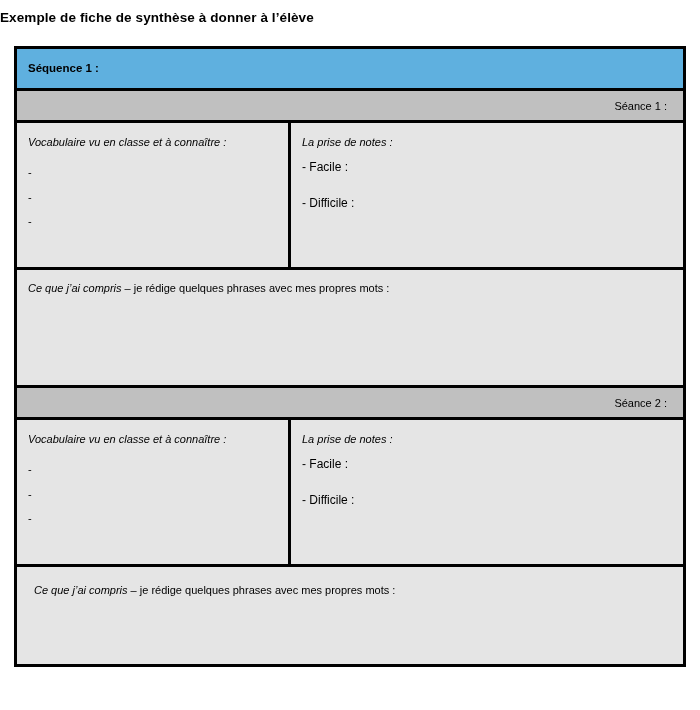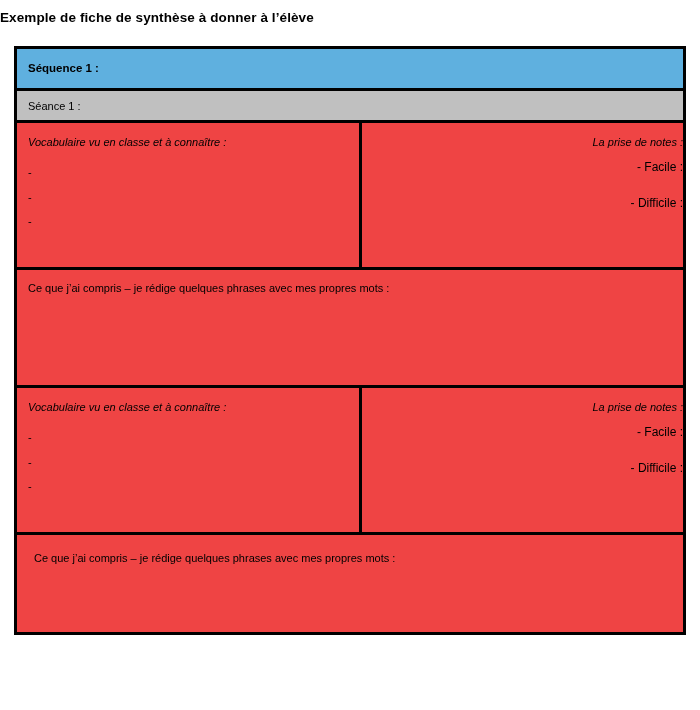--- a/index.html
+++ b/index.html
@@ -31,21 +31,21 @@
   }
 
   
   .sheet {
     position: absolute;
     left: 14px;
     top: 46px;
     width: 672px;
     border: 3px solid #000000;
     box-sizing: border-box;
-    background: #ef4444;
+    background: #e5e5e5;
   }
 
   .row {
     display: block;
     box-sizing: border-box;
     position: relative;
   }
 
   
   .row-sequence {
@@ -63,40 +63,40 @@
   
   .row-seance {
     height: 32px;
     background: #C0C0C0;
     border-bottom: 3px solid #000000;
     box-sizing: border-box;
   }
   .row-seance .cell-text {
     font-size: 11px;
     font-weight: normal;
-    padding: 9px 0 0 11px;
+    padding: 9px 16px 0 11px;
+    text-align: right;
   }
 
   
   .row-split {
     display: flex;
     border-bottom: 3px solid #000000;
     box-sizing: border-box;
   }
   .col-left {
-    width: 345px;
+    width: 274px;
     box-sizing: border-box;
     border-right: 3px solid #000000;
     padding: 12px 0 8px 11px;
   }
   .col-right {
     flex: 1;
     box-sizing: border-box;
     padding: 12px 0 0 11px;
-    text-align: right;
   }
   .row-split-1 { height: 147px; }
   .row-split-2 { height: 147px; }
 
   
   .row-free {
     box-sizing: border-box;
     border-bottom: 3px solid #000000;
   }
   .row-free-1 { height: 118px; padding: 11px 0 0 11px; }
@@ -126,21 +126,21 @@
     margin: 0;
     padding: 0;
   }
   
   .sp-16 { height: 16px; }
   .sp-11 { height: 11px; }
   .sp-10 { height: 10px; }
   .sp-22 { height: 22px; }
 
   .free-line { font-size: 11px; line-height: 14px; }
-  .free-line .em { }
+  .free-line .em { font-style: italic; }
 </style>
 </head>
 <body>
 
 <div class="page-title">Exemple de fiche de synthèse à donner à l’élève</div>
 
 <div class="sheet">
 
   <div class="row row-sequence">
     <div class="cell-text">Séquence 1 :</div>
@@ -170,20 +170,23 @@
       <span class="lbl-plain">- Difficile :</span>
     </div>
   </div>
 
   <div class="row row-free row-free-1">
     <div class="free-line">
       <span class="em">Ce que j’ai compris</span><span> – je rédige quelques phrases avec mes propres mots :</span>
     </div>
   </div>
 
+  <div class="row row-seance">
+    <div class="cell-text">Séance 2 :</div>
+  </div>
 
   <div class="row row-split row-split-2">
     <div class="col-left">
       <span class="lbl-italic">Vocabulaire vu en classe et à connaître :</span>
       <div class="sp-16"></div>
       <ul class="dash-list">
         <li>-</li>
         <div class="sp-11"></div>
         <li>-</li>
         <div class="sp-10"></div>

